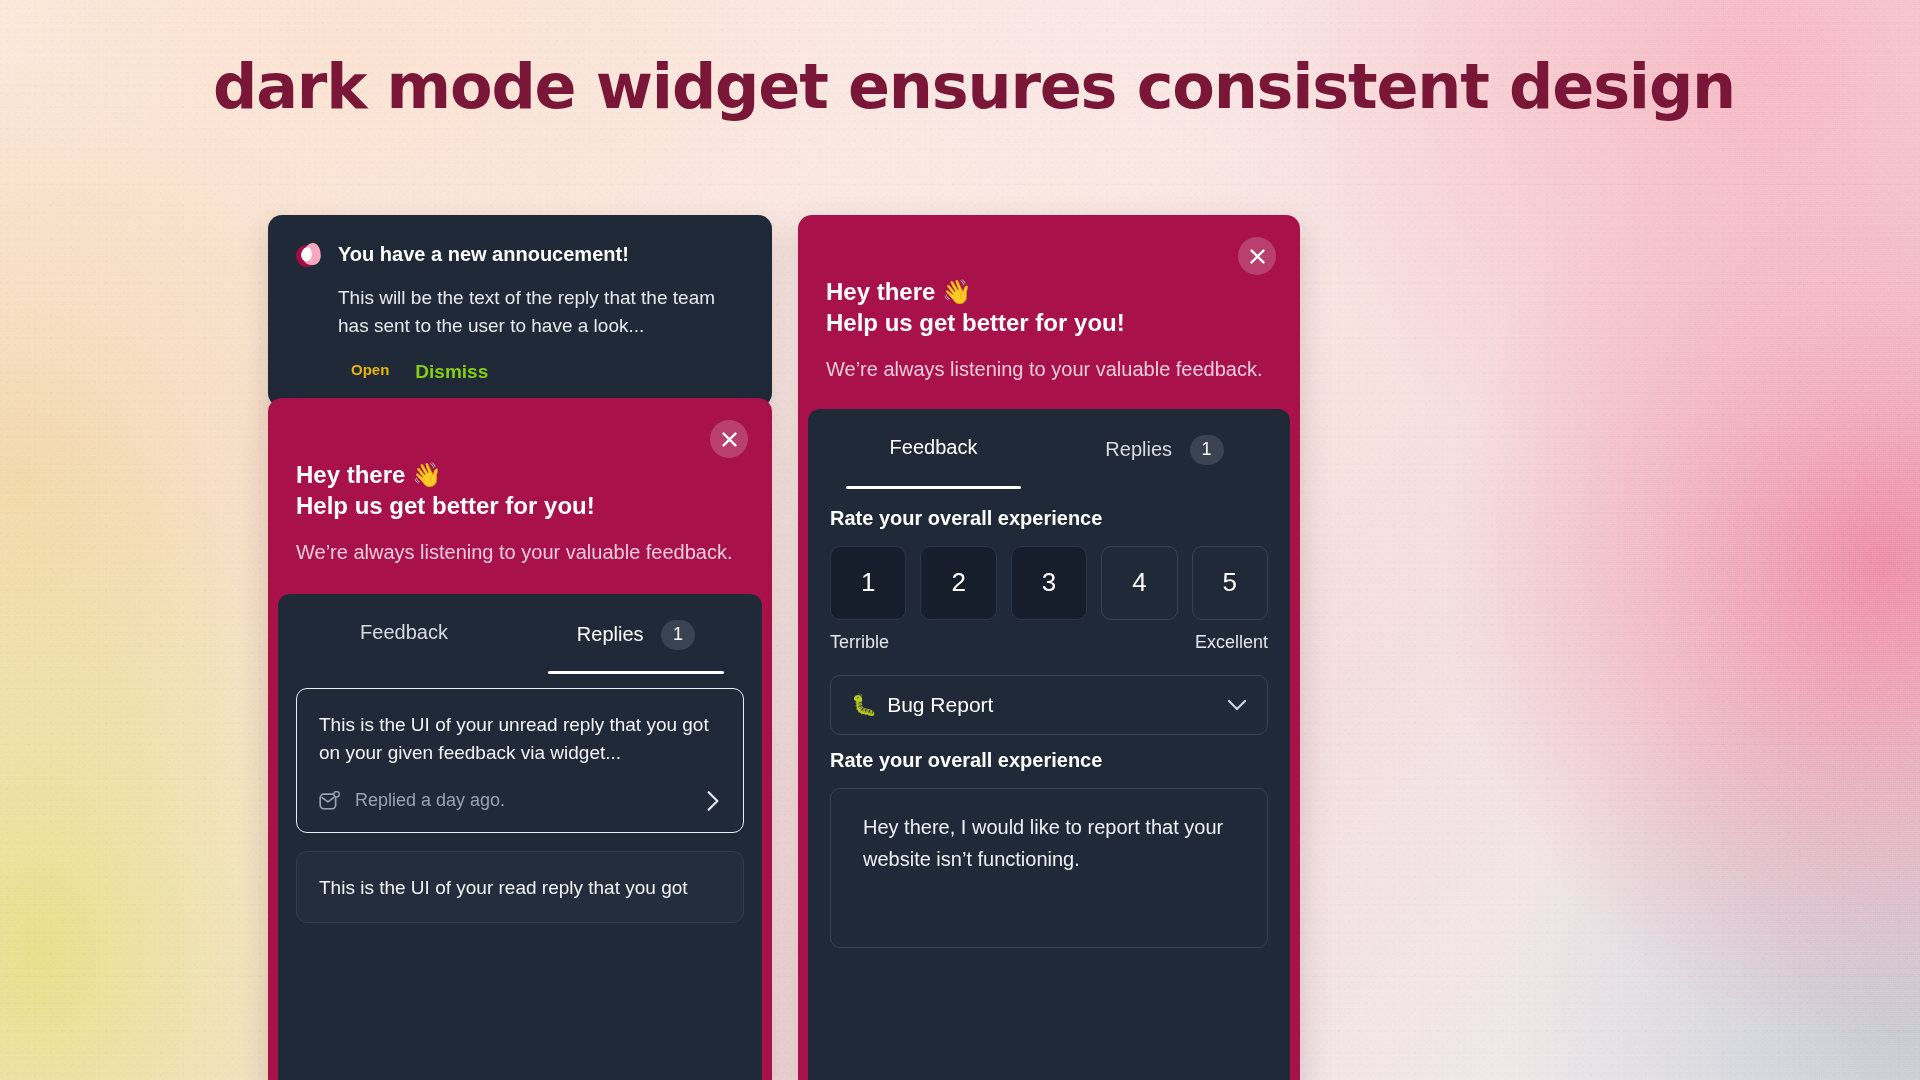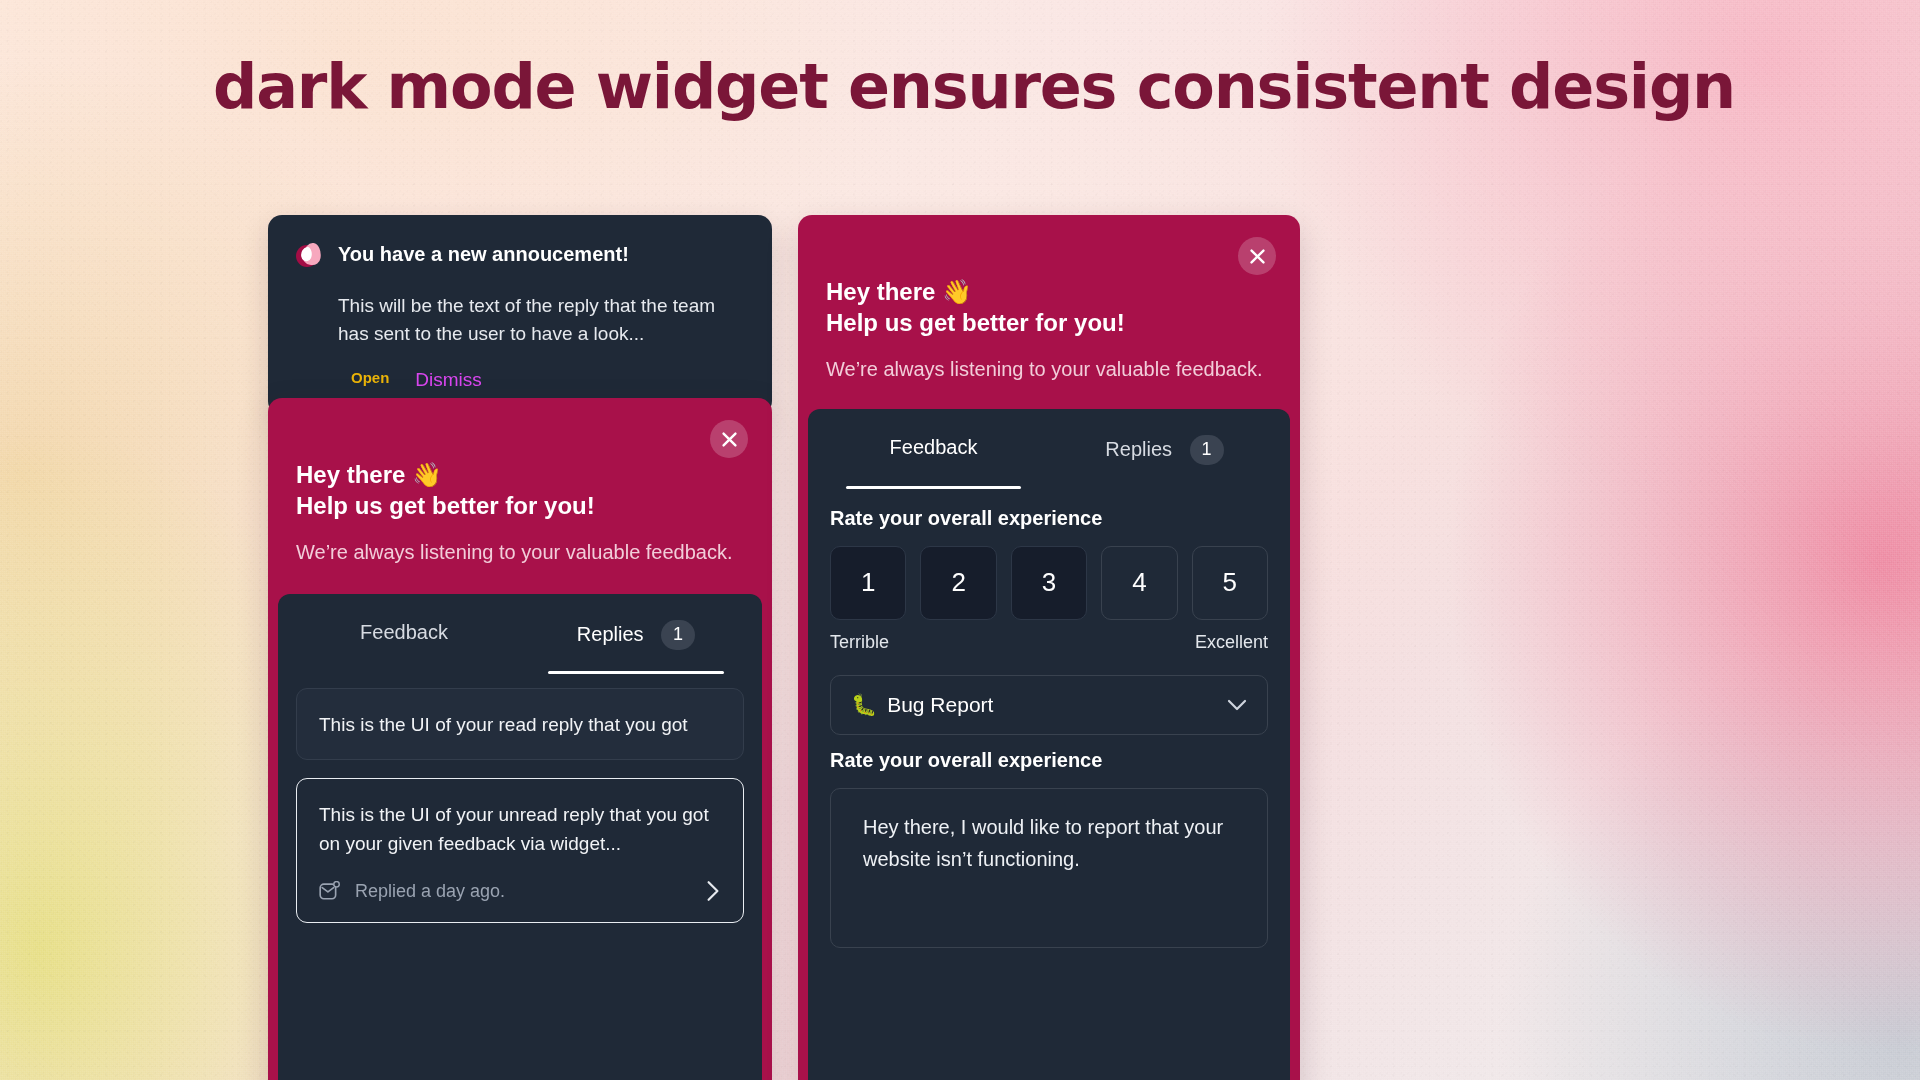--- a/index.html
+++ b/index.html
@@ -96,29 +96,29 @@
     content:"";
     position:absolute; left:-2px; top:5px;
     width:11px; height:14px;
     background:#ffffff;
     border-radius:70% 30% 50% 50% / 60% 40% 60% 40%;
     transform:rotate(-18deg);
   }
   .toast-texts { flex:1 1 auto; min-width:0; }
   .toast-title {
     color:#ffffff; font-size:20px; font-weight:600;
-    line-height:1.35; margin-bottom:24px;
+    line-height:1.35; margin-bottom:16px;
   }
   .toast-body {
     color:#e6e9ee; font-size:19px; line-height:1.46;
     font-weight:400;
   }
   .toast-actions { display:flex; gap:26px; margin-top:22px; margin-left:42px; }
   .toast-actions .act-open   { color:#eab308; font-size:15px; font-weight:600; cursor:pointer;margin-left:13px; }
-  .toast-actions .act-dismiss{ color:#d946ef; font-size:19px; font-weight:400; cursor:pointer;text-align:right; }
+  .toast-actions .act-dismiss{ color:#84cc16; font-size:19px; font-weight:700; cursor:pointer;text-align:right; }
 
   
   .widget {
     position:absolute;
     background:#a8114a;
     border-radius:14px;
     overflow:hidden;
     box-shadow:0 12px 32px rgba(60,15,40,.18);
   }
   .widget.left  { left:268px; top:398px;  width:504px; height:700px; }
@@ -279,40 +279,40 @@
         <div class="tab">
           <span class="tab-label">Feedback</span>
         </div>
         <div class="tab active">
           <span class="tab-label">Replies</span>
           <span class="badge">1</span>
         </div>
       </div>
 
       <div class="replies">
-
-        <div class="reply-card read">
-          <div class="reply-text">This is the UI of your read reply that you got</div>
-        </div>
 
         <div class="reply-card unread">
           <div class="reply-text">This is the UI of your unread reply that you got on your given feedback via widget...</div>
           <div class="reply-meta">
             <svg class="mail-icon" viewBox="0 0 24 22">
               <rect x="1.2" y="3.5" width="17" height="16" rx="4" fill="none" stroke="#9aa3b1" stroke-width="1.8"></rect>
               <path d="M3.4 7.2 L9.7 12 L16 7.2" fill="none" stroke="#9aa3b1" stroke-width="1.8" stroke-linecap="round" stroke-linejoin="round"></path>
               <circle cx="19.2" cy="3.6" r="3.0" fill="#1f2937" stroke="#9aa3b1" stroke-width="1.6"></circle>
             </svg>
             <span class="reply-time">Replied a day ago.</span>
             <svg class="chev-right" viewBox="0 0 12 20">
               <path d="M2 2 L10 10 L2 18" fill="none" stroke="#e6e9ee" stroke-width="2" stroke-linecap="round" stroke-linejoin="round"></path>
             </svg>
           </div>
         </div>
 
+        <div class="reply-card read">
+          <div class="reply-text">This is the UI of your read reply that you got</div>
+        </div>
+
       </div>
     </div>
   </div>
 
   <div class="widget right">
     <div class="widget-head">
       <button class="close-btn">
         <svg viewBox="0 0 20 20">
           <path d="M3 3 L17 17 M17 3 L3 17" stroke="#ffffff" stroke-width="2.8" stroke-linecap="round"></path>
         </svg>

